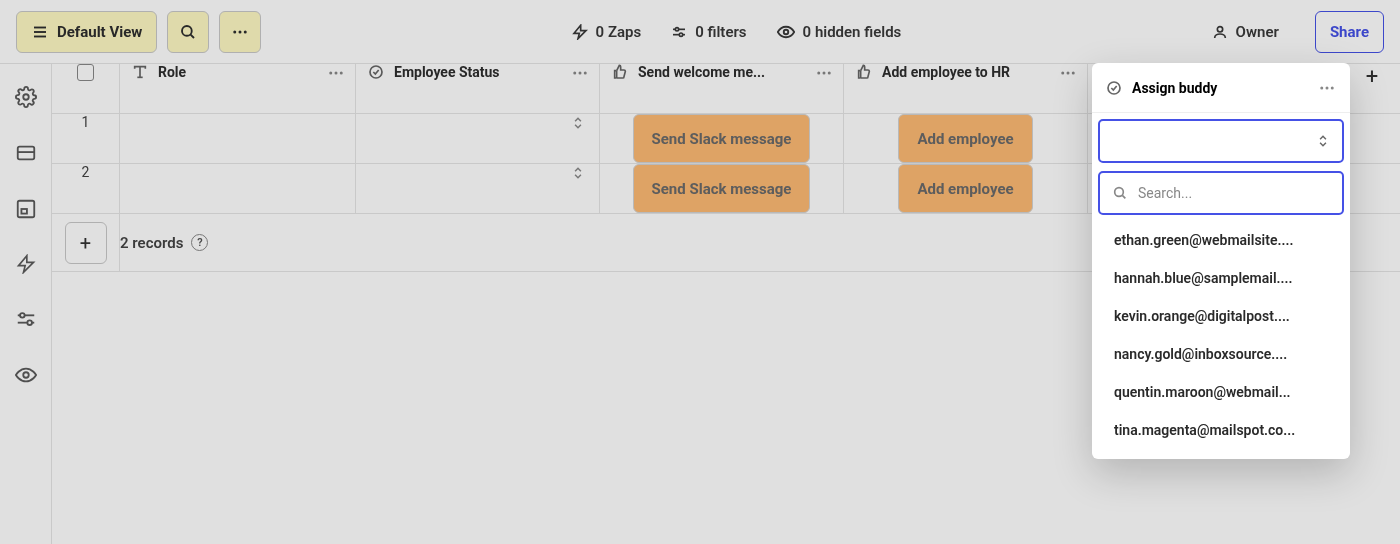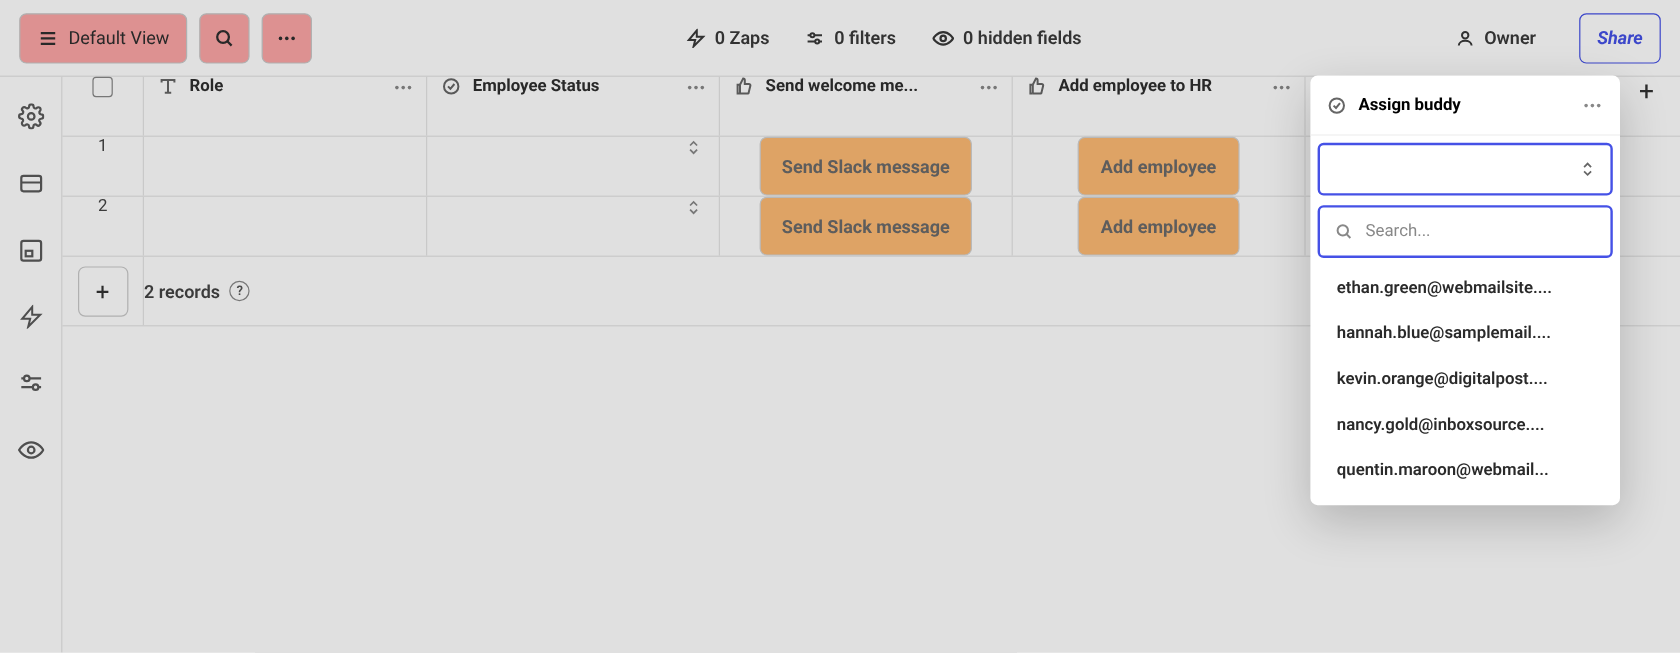--- a/index.html
+++ b/index.html
@@ -1,25 +1,25 @@
 <!DOCTYPE html>
 <html><head>
 <meta charset="utf-8">
 <style>
 * { box-sizing: border-box; margin: 0; padding: 0; font-family: -apple-system, BlinkMacSystemFont, "Segoe UI", Roboto, sans-serif; }
 body { background: #fff; width: 1400px; height: 544px; overflow: hidden; position: relative; }
 
 
 .toolbar { height: 64px; border-bottom: 1px solid #e5e5e5; display: flex; align-items: center; padding: 0 16px; gap: 10px; }
-.btn { border: 1.5px solid #c9c9c9; border-radius: 6px; background: #fca5a5; display: inline-flex; align-items: center; justify-content: center; gap: 8px; font-size: 15px; font-weight: 400; color: #2e2e2e; padding: 0 14px; height: 42px; cursor: pointer; }
+.btn { border: 1.5px solid #c9c9c9; border-radius: 6px; background: #fef9c3; display: inline-flex; align-items: center; justify-content: center; gap: 8px; font-size: 15px; font-weight: 700; color: #2e2e2e; padding: 0 14px; height: 42px; cursor: pointer; }
 .btn-icon { width: 42px; padding: 0; }
 .toolbar-center { flex: 1; display: flex; justify-content: center; gap: 30px; }
 .pill { display: inline-flex; align-items: center; gap: 8px; font-size: 15px; font-weight: 600; color: #3a3a3a; }
 .toolbar-right { display: flex; align-items: center; gap: 36px; }
-.share-btn { border: 1.5px solid #4551e6; color: #4551e6; background: #fff; font-weight: 700; font-style: italic; }
+.share-btn { border: 1.5px solid #4551e6; color: #4551e6; background: #fff; font-weight: 700; }
 
 
 .body { display: flex; height: calc(100% - 64px); }
 .siderail { width: 64px; border-right: 1px solid #e5e5e5; display: flex; flex-direction: column; align-items: center; padding-top: 22px; gap: 34px; }
 .siderail .rail-item { color: #5a5a5a; cursor: pointer; }
 
 .grid-area { flex: 1; position: relative; }
 
 
 .tbl { display: flex; flex-direction: column; }
@@ -372,14 +372,15 @@
             <line x1="20" y1="20" x2="15.5" y2="15.5"></line>
           </svg>
         </span>
       <input type="text" placeholder="Search..." style="">
     </div>
     <div class="opt">ethan.green@webmailsite....</div>
     <div class="opt">hannah.blue@samplemail....</div>
     <div class="opt">kevin.orange@digitalpost....</div>
     <div class="opt">nancy.gold@inboxsource....</div>
     <div class="opt">quentin.maroon@webmail...</div>
+    <div class="opt">tina.magenta@mailspot.co...</div>
   </div>
 </div>
 
 </body></html>

